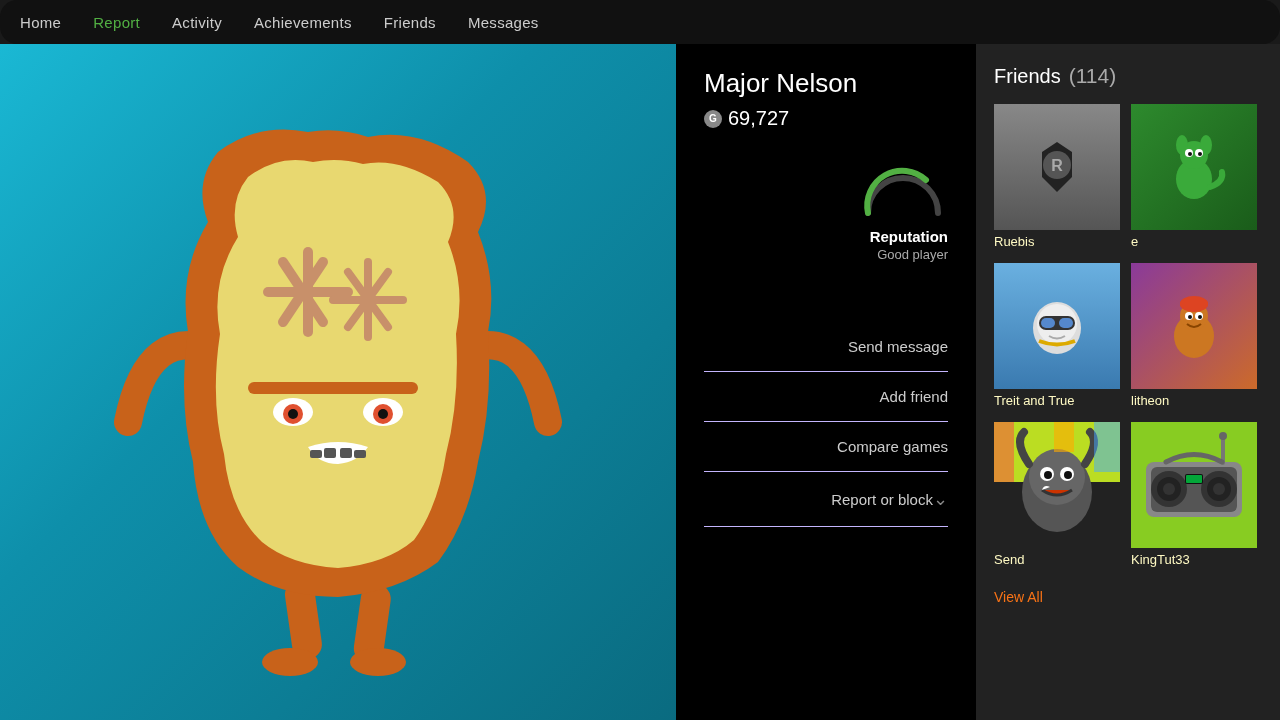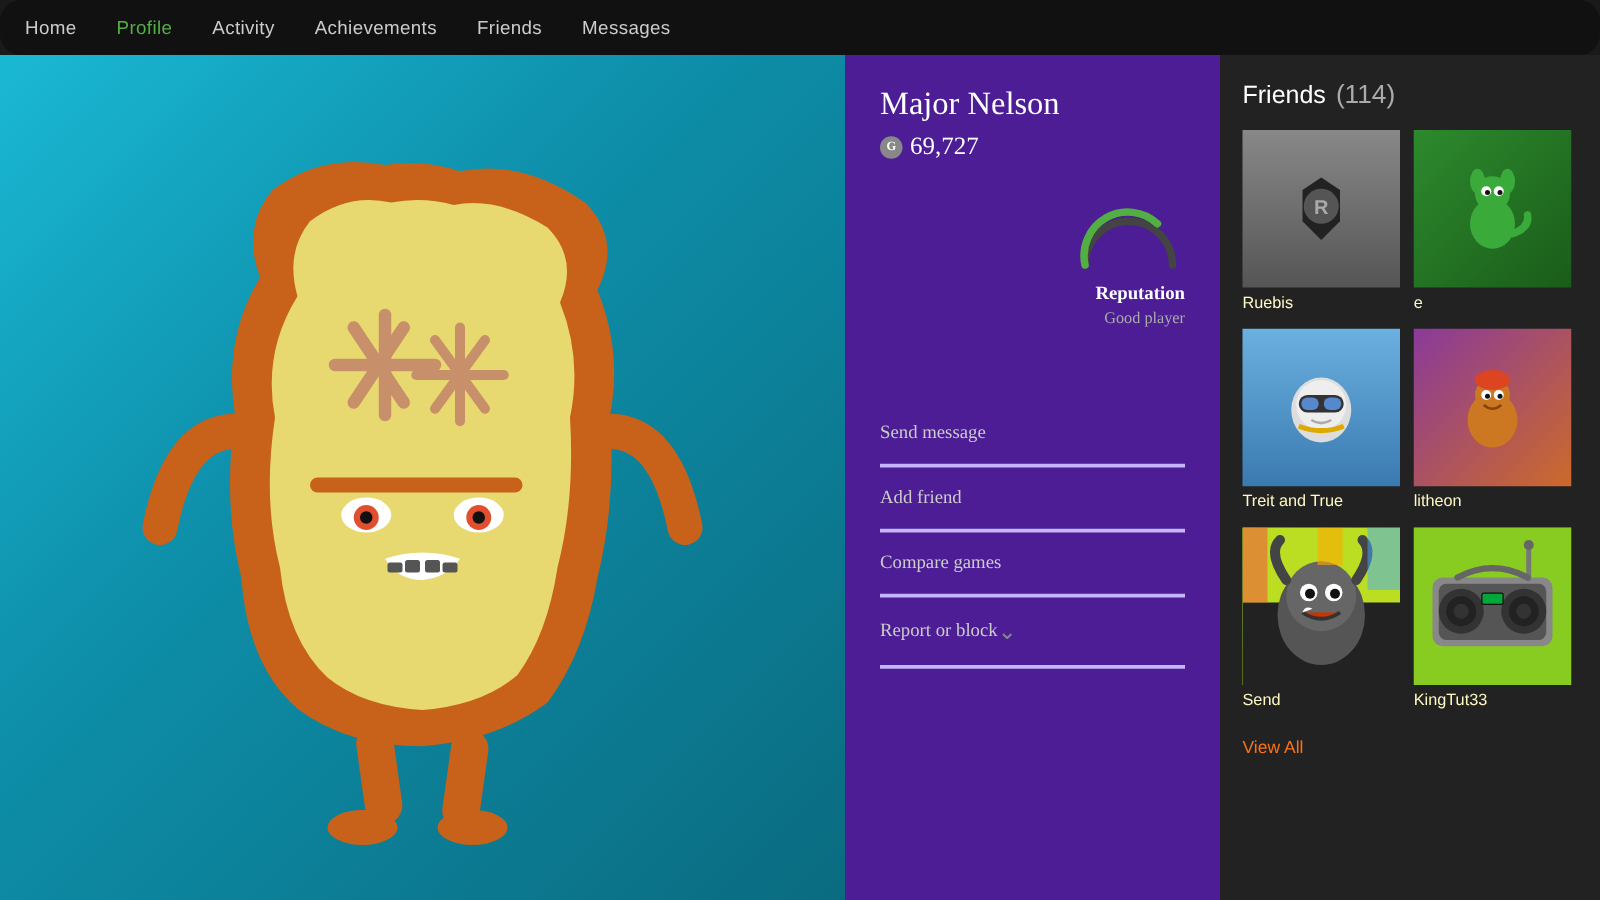--- a/index.html
+++ b/index.html
@@ -47,26 +47,25 @@
       height: 676px;
       background: linear-gradient(135deg, #1ab8d4 0%, #0e8faa 40%, #0a6b80 100%);
       position: relative;
       overflow: hidden;
       flex-shrink: 0;
     }
 
     
     #center-panel {
       width: 300px;
-      background: #4c1d95;
+      background: #000000;
       padding: 24px 28px;
       display: flex;
       flex-direction: column;
       flex-shrink: 0;
-      font-family: Liberation Serif, serif;
     }
 
     #player-name {
       font-size: 26px;
       font-weight: 300;
       color: #fff;
       margin-bottom: 8px;
     }
 
     #gamerscore-row {
@@ -114,28 +113,28 @@
       color: #fff;
     }
     #rep-sublabel {
       font-size: 13px;
       color: #aaa;
       margin-top: 2px;
     }
 
     
     .action-item {
-      border-bottom: 3px solid #c4b5fd;
+      border-bottom: 1px solid #c4b5fd;
       padding: 16px 0;
       font-size: 15px;
       color: #ccc;
       cursor: pointer;
       display: flex;
       align-items: center;
-      justify-content: flex-start;
+      justify-content: flex-end;
     }
     .action-item .chevron {
       font-size: 18px;
       color: #888;
     }
 
     
     #right-panel {
       flex: 1;
       background: #222;
@@ -211,21 +210,21 @@
       cursor: pointer;
       margin-top: 10px;
       padding: 4px 0;
     }
   </style>
 </head>
 <body>
 
 <nav id="navbar">
   <a class="nav-item">Home</a>
-  <a class="nav-item active">Profile</a>
+  <a class="nav-item active">Report</a>
   <a class="nav-item">Activity</a>
   <a class="nav-item">Achievements</a>
   <a class="nav-item">Friends</a>
   <a class="nav-item">Messages</a>
 </nav>
 
 <div id="main">
 
   <div id="avatar-panel">
     <svg width="676" height="676" viewBox="0 0 676 676" xmlns="http://www.w3.org/2000/svg">

